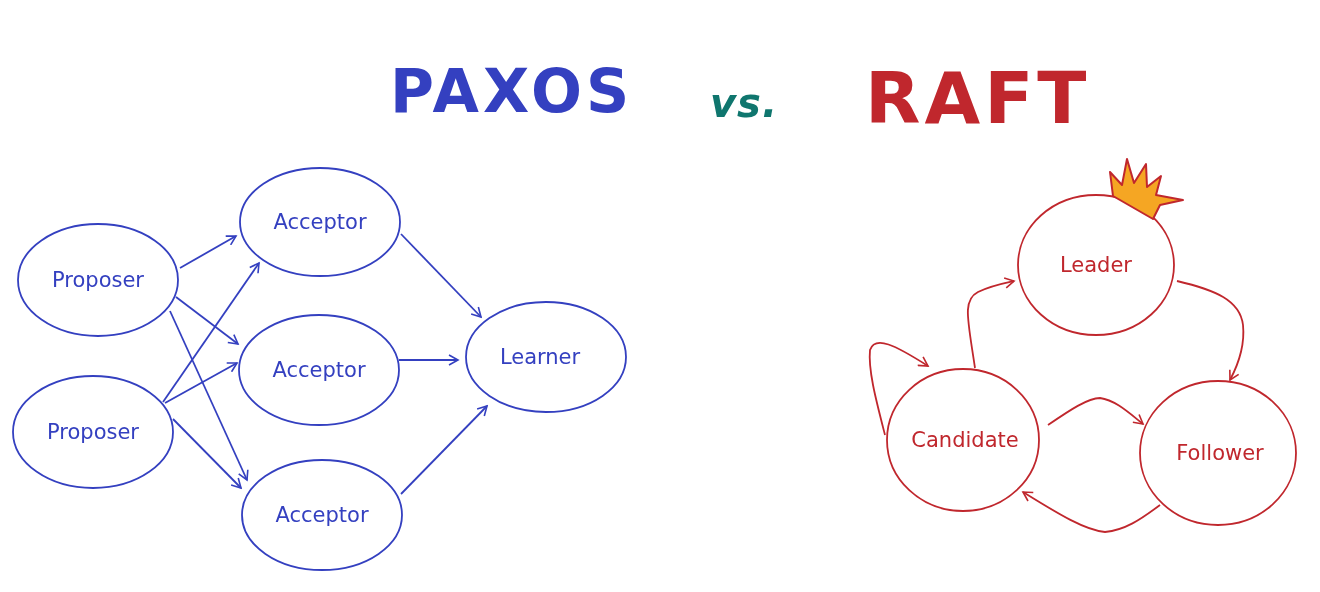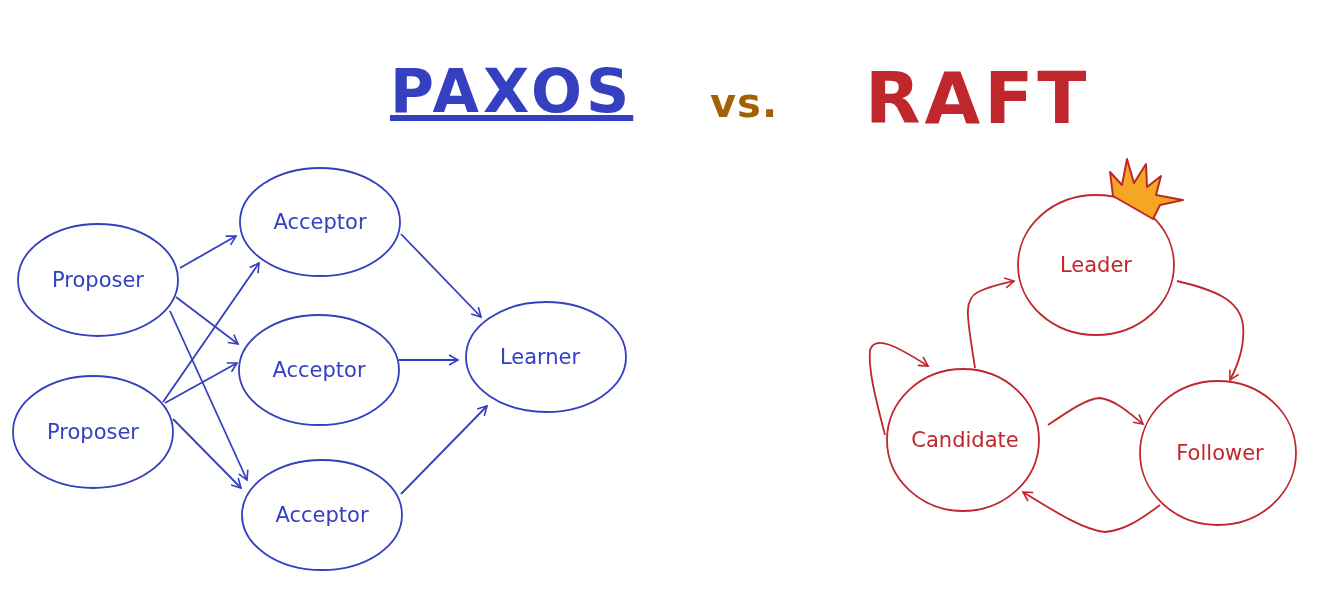--- a/index.html
+++ b/index.html
@@ -1,19 +1,19 @@
 <!DOCTYPE html>
 <html><head>
   <meta charset="utf-8">
   <style>
     html, body { margin: 0; padding: 0; background: #ffffff; }
     body { width: 1320px; height: 592px; position: relative; overflow: hidden; font-family: "DejaVu Sans", sans-serif; }
     .title { position: absolute; top: 56px; font-family: "DejaVu Sans", sans-serif; font-weight: bold; letter-spacing: 4px; }
-    #t-paxos { left: 390px; font-size: 60px; color: #3440c0; text-decoration: underline; }
-    #t-vs { left: 710px; top: 80px; font-size: 40px; color: #a16207; letter-spacing: 1px; }
+    #t-paxos { left: 390px; font-size: 60px; color: #3440c0; }
+    #t-vs { left: 710px; top: 80px; font-size: 40px; color: #0f766e; letter-spacing: 1px; font-style: italic; }
     #t-raft { left: 865px; font-size: 72px; color: #c0272d; }
     svg { position: absolute; left: 0; top: 0; }
     .lbl { font-family: "DejaVu Sans", sans-serif; font-size: 21px; }
   </style>
 </head>
 <body>
 
 <div class="title" id="t-paxos">PAXOS</div>
 <div class="title" id="t-vs">vs.</div>
 <div class="title" id="t-raft">RAFT</div>

